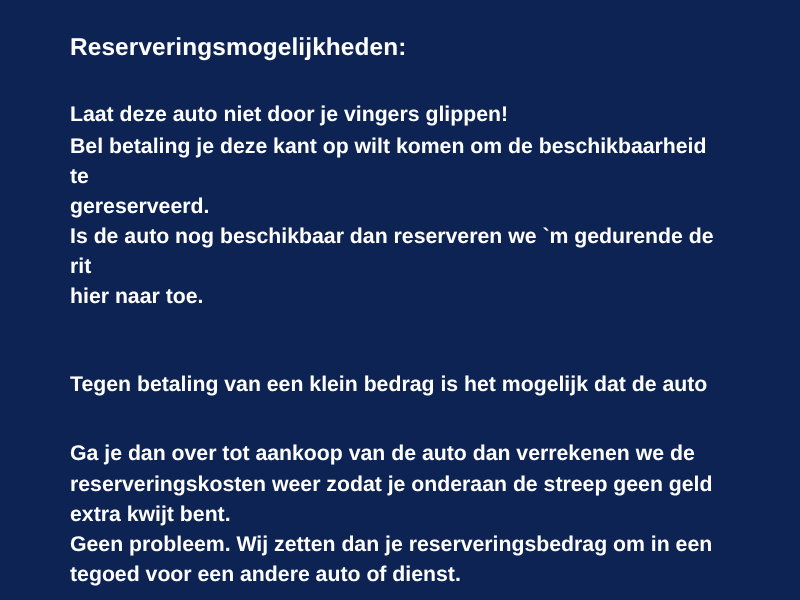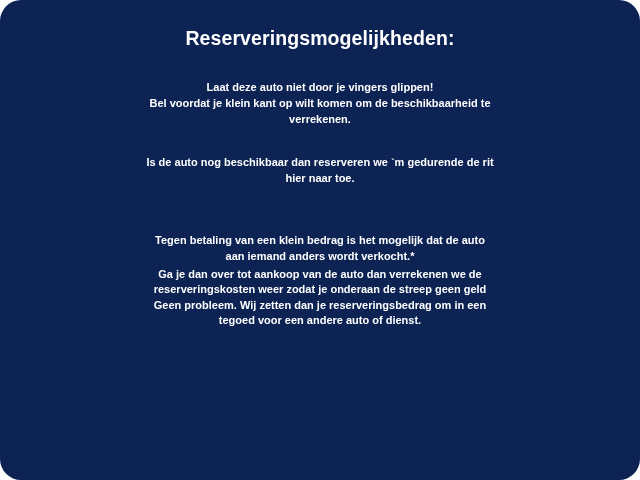--- a/index.html
+++ b/index.html
@@ -16,70 +16,68 @@
   .slide {
     position: absolute;
     left: 0;
     top: 0;
     width: 640px;
     height: 480px;
     background: #0d2354;
     color: #ffffff;
     box-sizing: border-box;
     padding: 18px 56px 16px 56px;
-    text-align: center;
-    border-radius: 21px;
   }
   .title {
     font-size: 19.5px;
     font-weight: bold;
     letter-spacing: 0.1px;
     margin: 8px 0 0 0;
     line-height: 1.25;
   }
   .block {
-    font-size: 11px;
+    font-size: 17px;
     font-weight: bold;
     line-height: 1.42;
     margin: 0;
   }
   .block.b1 { margin-top: 30px; }
-  .block.b2 { margin-top: 28px; }
+  .block.b2 { margin-top: 0; }
   .block.b3 { margin-top: 47px; }
-  .block.b4 { margin-top: 2px; }
+  .block.b4 { margin-top: 31px; }
   .block.b5 { margin-top: 34px; }
   .block.b6 { }
   .line { display: block; }
 </style>
 </head>
 <body>
 
 <div class="slide">
 
   <div class="title">Reserveringsmogelijkheden:</div>
 
   <div class="block b1">
     <span class="line">Laat deze auto niet door je vingers glippen!</span>
-    <span class="line">Bel voordat je klein kant op wilt komen om de beschikbaarheid te</span>
-    <span class="line">verrekenen.</span>
+    <span class="line">Bel betaling je deze kant op wilt komen om de beschikbaarheid te</span>
+    <span class="line">gereserveerd.</span>
   </div>
 
   <div class="block b2">
     <span class="line">Is de auto nog beschikbaar dan reserveren we `m gedurende de rit</span>
     <span class="line">hier naar toe.</span>
   </div>
 
   <div class="block b3">
     <span class="line">Tegen betaling van een klein bedrag is het mogelijk dat de auto</span>
-    <span class="line">aan iemand anders wordt verkocht.*</span>
   </div>
 
   <div class="block b4">
     <span class="line">Ga je dan over tot aankoop van de auto dan verrekenen we de</span>
     <span class="line">reserveringskosten weer zodat je onderaan de streep geen geld</span>
+    <span class="line">extra kwijt bent.</span>
   </div>
 
 
   <div class="block b6">
     <span class="line">Geen probleem. Wij zetten dan je reserveringsbedrag om in een</span>
     <span class="line">tegoed voor een andere auto of dienst.</span>
   </div>
 
 </div>
 

